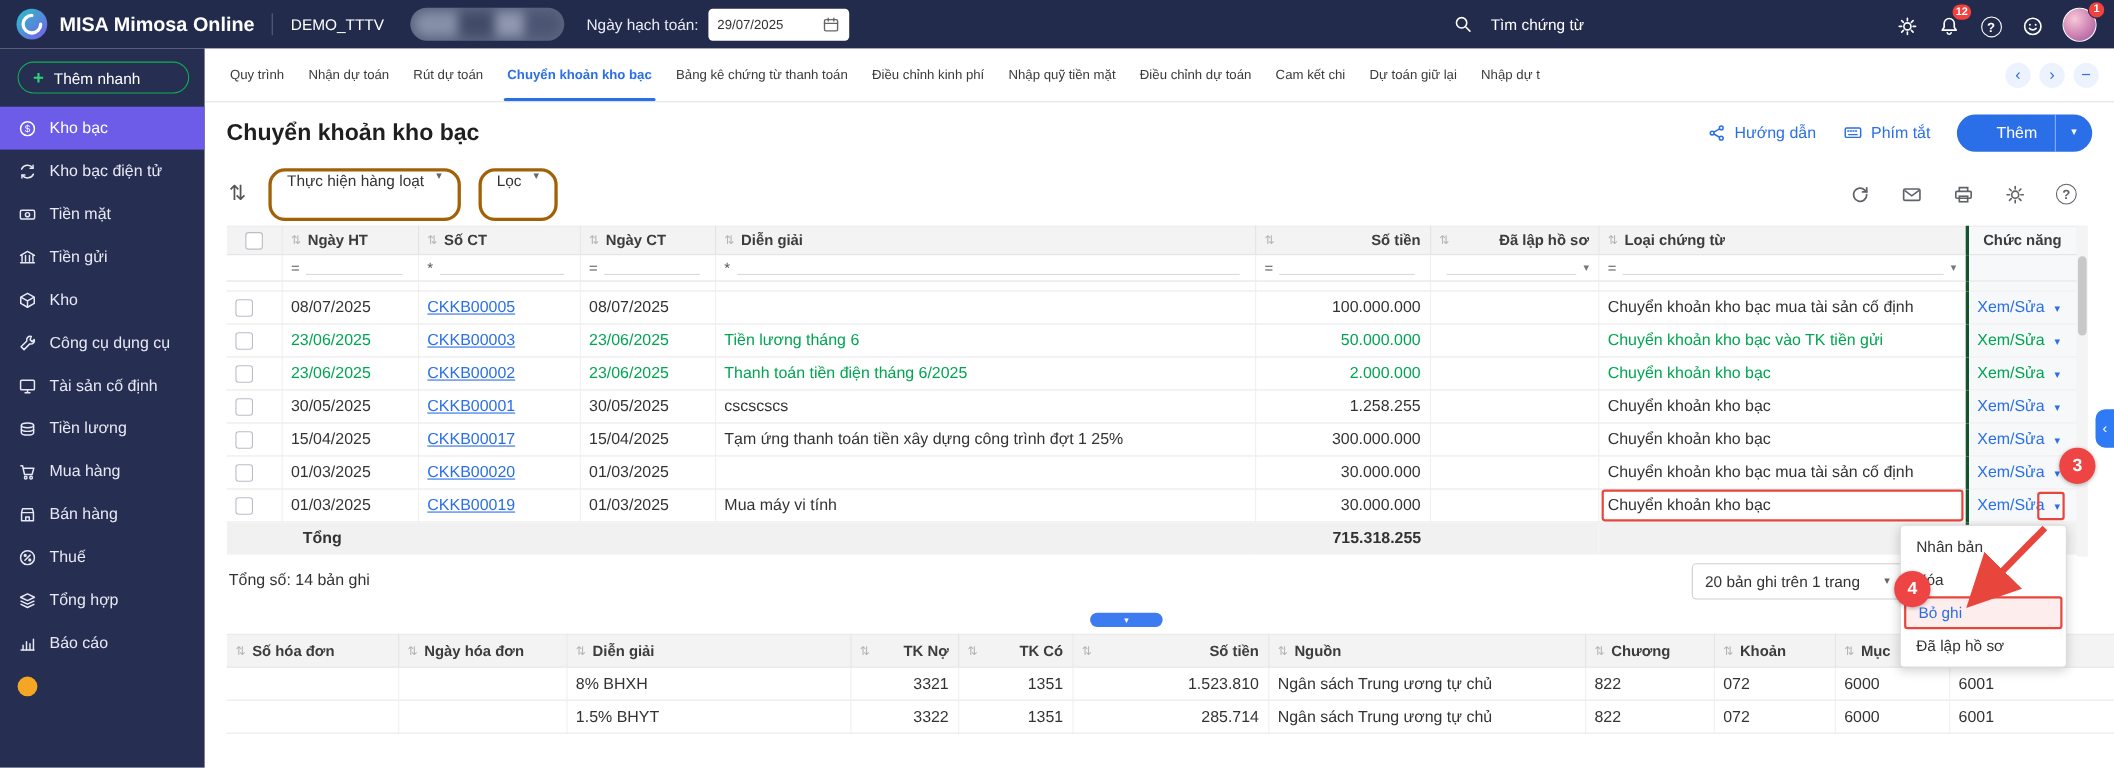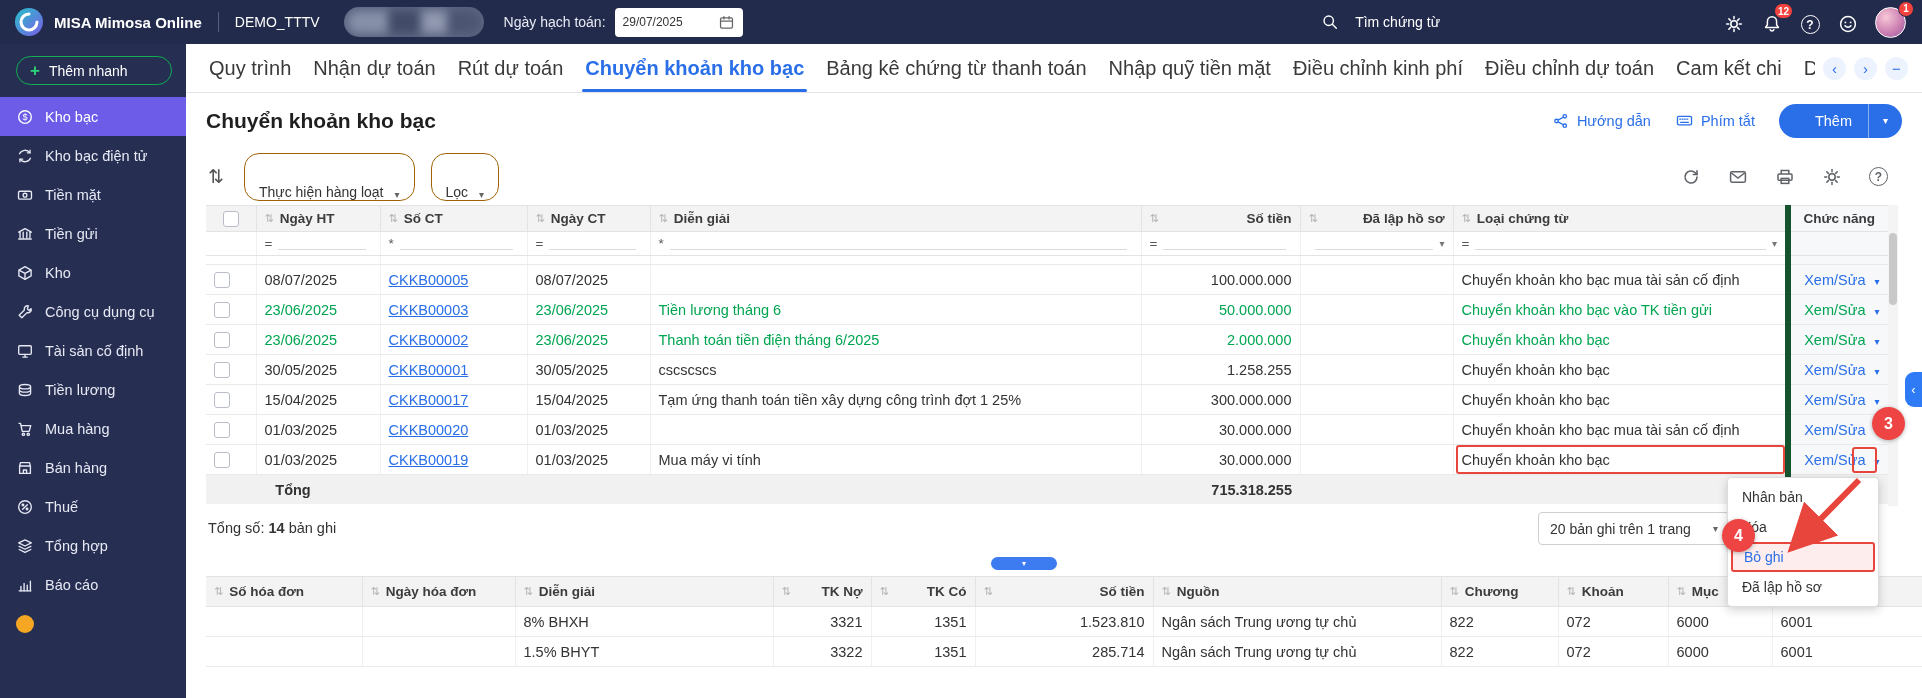--- a/index.html
+++ b/index.html
@@ -2,21 +2,21 @@
 <html><head>
 <meta charset="utf-8">
 <style>
 *{margin:0;padding:0;box-sizing:border-box;font-family:"Liberation Sans","DejaVu Sans",sans-serif}
 html,body{width:1922px;height:698px;overflow:hidden;background:#fff}
 body{position:relative;font-size:15px;color:#333}
 svg{display:block}
 
 .topbar{position:absolute;left:0;top:0;width:1922px;height:44px;background:#222B4C;display:flex;align-items:center;color:#fff;z-index:10}
 .logo{width:30px;height:30px;margin:0 10px 0 14px}
-.brand{font-size:15px;font-weight:700;white-space:nowrap}
+.brand{font-size:18px;font-weight:700;white-space:nowrap}
 .tb-sep{width:1px;height:20px;background:rgba(255,255,255,.25);margin:0 16px}
 .company{font-size:14px}
 .masked{width:140px;height:30px;border-radius:15px;background:#5B6480;margin:0 20px 0 24px;overflow:hidden;position:relative}
 .masked i{position:absolute;inset:4px;border-radius:10px;filter:blur(5px);opacity:.85;background:linear-gradient(90deg,#8f98b0 0 30%,#3e4763 30% 55%,#9aa2b8 55% 75%,#4a5370 75%)}
 .pd-label{font-size:14px;color:#E8EBF5;margin-right:9px;white-space:nowrap}
 .date-field{width:128px;height:29px;background:#fff;border-radius:4px;display:flex;align-items:center;color:#333;font-size:12px;padding:0 8px;gap:6px}
 .date-field .v{flex:1}
 .tb-right{margin-left:auto;display:flex;align-items:center;margin-right:16px}
 .findv{display:flex;align-items:center;gap:16px;font-size:14px;color:#fff;margin-right:268px;white-space:nowrap}
 .tb-ic{width:24px;height:24px;display:flex;align-items:flex-end;justify-content:center;position:relative;margin-left:14px}
@@ -28,70 +28,70 @@
 .quickadd{margin:12px 14px 12px 16px;height:29px;border:1.5px solid #0FAF54;border-radius:15px;display:flex;align-items:center;gap:9px;padding:0 13px;font-size:14px;color:#fff;white-space:nowrap}
 .quickadd .plus{color:#2BD476;font-size:17px;font-weight:700;line-height:1}
 .side-item{height:39px;display:flex;align-items:center;gap:11px;padding:0 8px 0 16px;font-size:14.5px;color:#E7E9F4;white-space:nowrap}
 .side-item.active{background:#6C5CE7;color:#fff}
 .side-item svg{flex:none}
 .orange-dot{width:18px;height:18px;border-radius:50%;background:#F5A623;flex:none}
 
 .content{position:absolute;left:186px;top:44px;width:1736px;height:654px;background:#fff}
 .tabs{height:49px;display:flex;align-items:stretch;border-bottom:1px solid #E4E4E4;padding-left:12px}
 .tablist{display:flex;flex:1;overflow:hidden}
-.tab{display:flex;align-items:center;padding:16px 11px;font-size:20px;color:#3a3a3a;white-space:nowrap;position:relative;flex:none}
+.tab{display:flex;align-items:center;padding:16px 11px;font-size:12px;color:#3a3a3a;white-space:nowrap;position:relative;flex:none}
 .tab.active{color:#2A6FE8;font-weight:700}
 .tab.active:after{content:"";position:absolute;left:8px;right:8px;bottom:0;height:3px;background:#2A6FE8;border-radius:2px}
 .tab-ctrls{display:flex;align-items:center;gap:8px;padding:0 14px 0 8px;flex:none}
 .cbtn{width:23px;height:23px;border-radius:50%;background:#EDF3FE;color:#2A6FE8;display:flex;align-items:center;justify-content:center;font-size:15px;line-height:1}
 .pagehead{height:55px;display:flex;align-items:center;padding:0 20px}
 .ptitle{font-size:21px;font-weight:700;color:#1F1F1F}
 .ph-right{margin-left:auto;display:flex;align-items:center;gap:24px}
 .bluelink{display:flex;align-items:center;gap:7px;color:#2A6FE8;font-size:14.5px;white-space:nowrap}
 .addbtn{height:34px;background:#2A6FE8;border-radius:17px;display:flex;align-items:center;color:#fff;font-size:14.5px;overflow:hidden}
 .addbtn .lbl{padding:0 16px 0 36px}
 .addbtn .dd{width:34px;height:100%;border-left:1px solid rgba(255,255,255,.45);display:flex;align-items:center;justify-content:center;font-size:10px}
 .toolbar{height:57px;display:flex;align-items:center;padding:0 22px;gap:16px}
 .sorticon{font-size:19px;color:#555;margin-right:4px}
-.pillbtn{height:48px;border:1px solid #a16207;border-radius:15px;display:flex;align-items:flex-end;gap:11px;padding:0 14px;font-size:14px;color:#333;background:#fff;white-space:nowrap}
+.pillbtn{height:48px;border:3px solid #a16207;border-radius:15px;display:flex;align-items:flex-start;gap:11px;padding:0 14px;font-size:14px;color:#333;background:#fff;white-space:nowrap}
 .car{font-size:10px;color:#666;line-height:1}
 .tb-icons{margin-left:auto;display:flex;align-items:center;gap:27px;padding-right:12px;color:#5F6368}
 
 table{border-collapse:collapse;table-layout:fixed}
 .t1{width:1682px;margin-left:20px}
 .t2{width:1716px;margin-left:20px}
 th,td{overflow:hidden;white-space:nowrap;text-overflow:ellipsis}
 .t1 th,.t2 th{background:#F3F3F3;font-size:13.5px;font-weight:700;color:#3C3C3C;height:26px;padding:0 8px;text-align:left;border:1px solid #E3E3E3;border-left:none}
 .t2 th{height:30px}
 .h{display:flex;align-items:center;min-width:0}
 .h.r{justify-content:space-between}
 .h.c{justify-content:center}
 .sort{color:#B3B3B3;font-size:11px;font-weight:400;margin-right:6px;flex:none}
 .t1 td,.t2 td{height:30px;padding:0 8px;border-bottom:1px solid #E9E9E9;border-right:1px solid #F0F0F0;font-size:14.5px;color:#333;background:#fff}
 td.f{height:24px;border-bottom:1px solid #E3E3E3}
 td.f .fwrap{display:flex;align-items:center;height:100%}
 .op{color:#555;font-size:13.5px;flex:none}
 .fl{flex:1;border-bottom:1px solid #DADADA;height:13px;margin:0 6px}
 .fcar{color:#777;font-size:10px;flex:none}
-th.fn,td.fn{background:#F7F8FA;border-left:6px solid #14532d;text-align:right}
+th.fn,td.fn{background:#F7F8FA;border-left:3px solid #14532d;text-align:left}
 td.fn{color:#2A6FE8}
 td.fn .act{margin-right:9px}
 td.fn .car{color:#2A6FE8}
 td.num,th.num{text-align:right}
 .t1 a.link{color:#2A6FE8;text-decoration:underline}
 .green td{color:#00A551}
 .partialrow td{height:9px;padding:0 8px}
 .totalrow td{background:#F1F1F1;font-weight:700;border-right:none;border-bottom:1px solid #E3E3E3}
 .totalrow td.tlabel{text-align:center}
 .cb{width:16px;height:16px;border:1.5px solid #B9BDC6;border-radius:3px;background:#fff;display:inline-block;vertical-align:middle}
 .grid1{height:299px;overflow:hidden;position:relative}
 .grid2{height:122px;overflow:hidden}
 
 .tfooter{height:52px;position:relative;padding:16px 0 0 22px;font-size:14.5px;color:#333}
-.tfooter b{font-weight:700}
+.tfooter b{font-weight:400}
 .pagesize{position:absolute;left:1352px;top:8px;width:192px;height:33px;border:1px solid #CFCFCF;border-radius:4px;display:flex;align-items:center;padding:0 11px;font-size:14px;color:#333;background:#fff}
 .pagesize .car{margin-left:auto}
 .divider{height:20px;position:relative}
 .splitpill{position:absolute;left:805px;top:1px;width:66px;height:13px;background:#3D7BF0;border-radius:7px;display:flex;align-items:center;justify-content:center;color:#fff;font-size:8px;line-height:1}
 
 .vscroll{position:absolute;left:1888px;top:205px;width:10px;height:301px;background:#F4F4F4;z-index:6}
 .vthumb{position:absolute;left:1889px;top:233px;width:8px;height:72px;background:#C8C8C8;border-radius:4px;z-index:7}
 .edgehandle{position:absolute;right:0;top:372px;width:17px;height:35px;background:#2F7BF6;border-radius:9px 0 0 9px;color:#fff;display:flex;align-items:center;justify-content:center;font-size:13px;z-index:30}
 .ctxmenu{position:absolute;left:1727px;top:477px;width:152px;background:#fff;border:1px solid #DCDCDC;border-radius:4px;box-shadow:0 3px 10px rgba(0,0,0,.18);padding:4px 0;z-index:40}
 .mi{height:30px;display:flex;align-items:center;padding:0 14px;font-size:14px;color:#333}
@@ -274,22 +274,22 @@
 
 <main class="content">
 
   <nav class="tabs">
     <div class="tablist">
       <span class="tab">Quy trình</span>
       <span class="tab">Nhận dự toán</span>
       <span class="tab">Rút dự toán</span>
       <span class="tab active">Chuyển khoản kho bạc</span>
       <span class="tab">Bảng kê chứng từ thanh toán</span>
+      <span class="tab">Điều chỉnh kinh phí</span>
       <span class="tab">Nhập quỹ tiền mặt</span>
-      <span class="tab">Điều chỉnh kinh phí</span>
       <span class="tab">Điều chỉnh dự toán</span>
       <span class="tab">Cam kết chi</span>
       <span class="tab">Dự toán giữ lại</span>
       <span class="tab">Nhập dự t</span>
     </div>
     <div class="tab-ctrls">
       <span class="cbtn">‹</span>
       <span class="cbtn">›</span>
       <span class="cbtn">−</span>
     </div>

